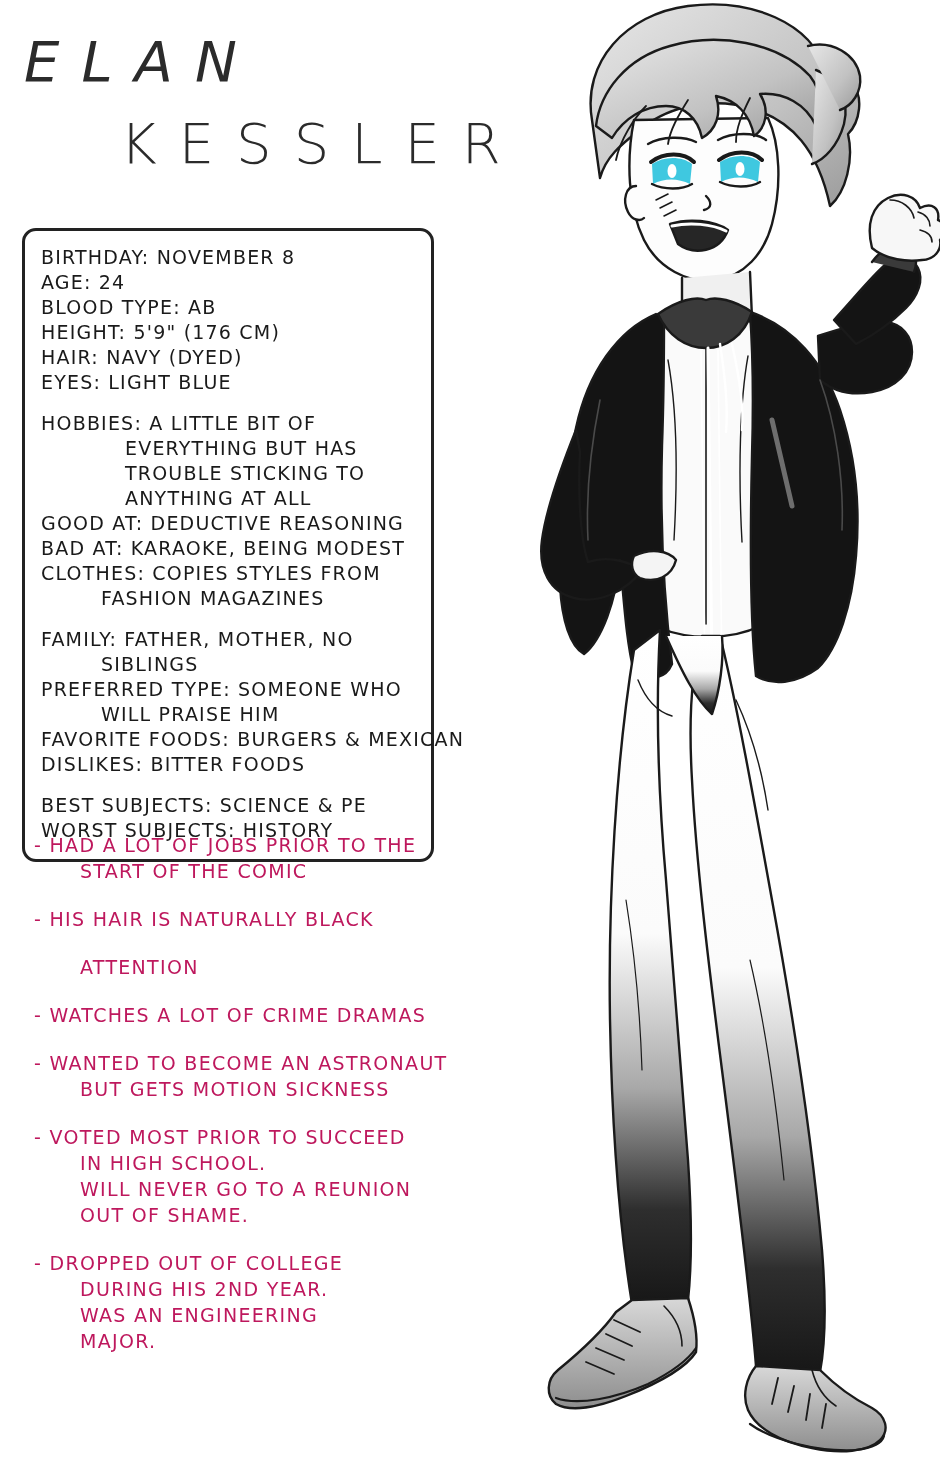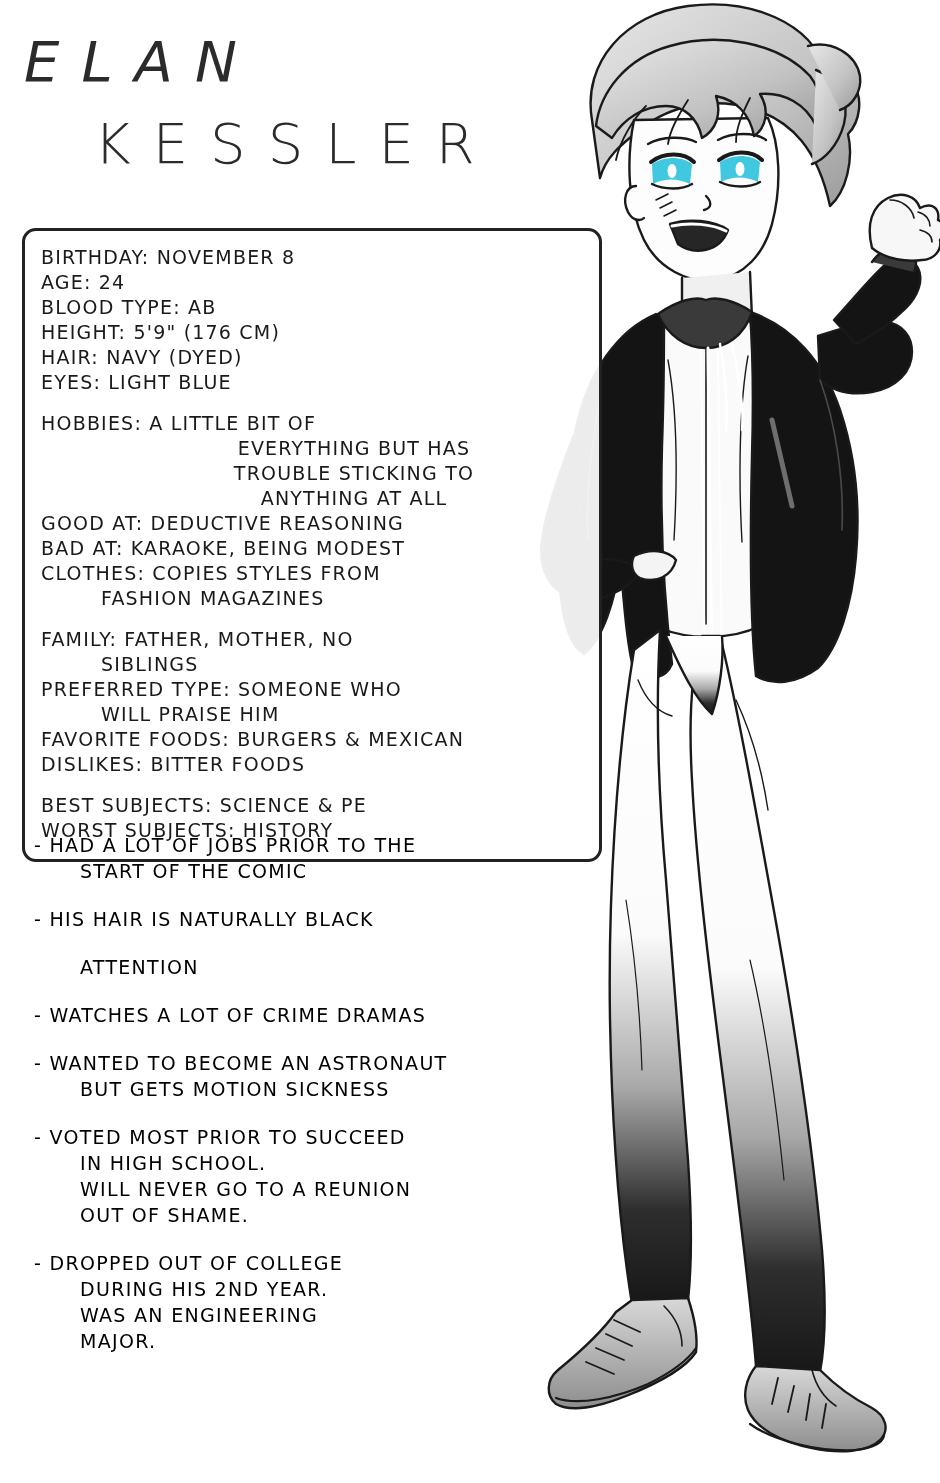--- a/index.html
+++ b/index.html
@@ -34,64 +34,64 @@
     white-space: nowrap;
     font-style: italic;
   }
   #last-name {
     font-size: 56px;
     letter-spacing: 22px;
     font-weight: 300;
     line-height: 1;
     color: #2b2b2b;
     margin-top: 26px;
-    margin-left: 70px;
+    margin-left: 96px;
     white-space: nowrap;
   }
 
   
   #stats-box {
     position: absolute;
     left: 22px;
     top: 228px;
-    width: 580px;
+    width: 412px;
     border: 3px solid #222;
     border-radius: 14px;
     background: rgba(255,255,255,0.92);
     padding: 14px 16px 16px 16px;
     z-index: 6;
   }
   .stat-line {
     font-size: 19px;
     letter-spacing: 1.2px;
     line-height: 25px;
     white-space: pre;
     color: #1a1a1a;
   }
-  .stat-line.indent { padding-left: 84px; text-align: center; }
+  .stat-line.indent { padding-left: 84px; }
   .stat-line.indent2 { padding-left: 60px; }
   .spacer { height: 16px; }
 
   
   #notes {
     position: absolute;
     left: 34px;
     top: 832px;
     width: 500px;
     z-index: 6;
   }
   .note {
     margin-bottom: 22px;
   }
   .note-line {
     font-size: 19px;
     letter-spacing: 1.3px;
     line-height: 26px;
     white-space: pre;
-    color: #000000;
+    color: #be185d;
   }
   .note-line.cont { padding-left: 46px; }
 
   
   #character {
     position: absolute;
     right: 0;
     top: 0;
     width: 520px;
     height: 1483px;

